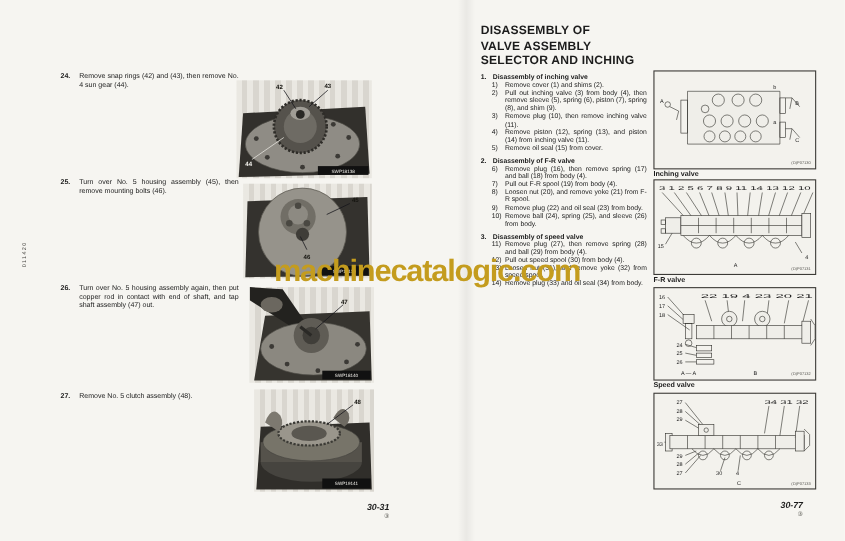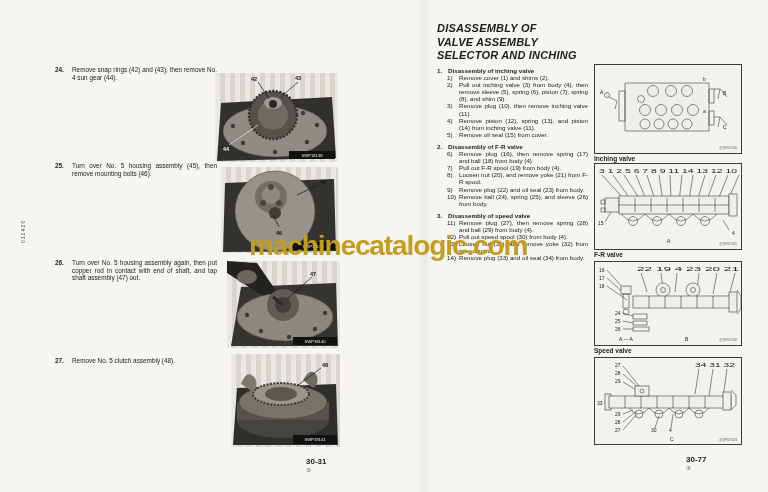--- a/index.html
+++ b/index.html
@@ -33,21 +33,21 @@
   .photo{position:absolute;background:repeating-linear-gradient(90deg,#eae8e2 0 5px,#d9d6cf 5px 10px);}
   .pc{font-size:5.5px;font-weight:bold;}
   .pc-dark{fill:#15140f;}
   .pc-light{fill:#f2f1ec;}
   .pcap{font-size:4.2px;fill:#efede8;}
   .pline{stroke:#15151a;stroke-width:0.7;fill:none;}
   .pline-l{stroke:#e8e6e0;stroke-width:0.7;fill:none;}
   
   .side-code{position:absolute;left:20px;top:243px;transform:rotate(-90deg);transform-origin:left top;
              font-size:5px;letter-spacing:1.2px;color:#44433f;}
-  .pagenum{position:absolute;font-size:8px;font-weight:bold;text-align:left;color:#1c1c1c;}
+  .pagenum{position:absolute;font-size:8px;font-weight:bold;text-align:right;color:#1c1c1c;font-style:italic;}
   .pagemark{display:block;font-size:5.5px;font-weight:normal;color:#55544f;margin-top:0.5px;}
   .watermark{position:absolute;left:249px;top:230px;font-size:28px;font-weight:bold;
              letter-spacing:-1.1px;white-space:nowrap;z-index:10;}
 </style>
 </head>
 <body>
 
 <div class="canvas">
   <div class="gutter"></div>
 
@@ -150,21 +150,21 @@
       <rect x="62" y="81" width="44" height="9" fill="#111"></rect>
       <text class="pcap" x="84" y="87" text-anchor="middle">SWP19141</text>
     </svg>
   </div>
 
   <div class="pagenum" style="left:306px;top:457px;width:48px;">
     <span>30-31</span>
     <span class="pagemark">③</span>
   </div>
 
-  <div class="rp-title abs" style="left:437px;top:22px;width:170px;font-style:italic;">
+  <div class="rp-title abs" style="left:437px;top:22px;width:170px;">
     <div>DISASSEMBLY OF</div>
     <div>VALVE ASSEMBLY</div>
     <div>SELECTOR AND INCHING</div>
   </div>
 
   <div class="rp-sections abs" style="left:437px;top:67px;width:151px;">
     <div class="sec">
       <div class="sec-head">
         <span>1.</span>
         <span>Disassembly of inching valve</span>

